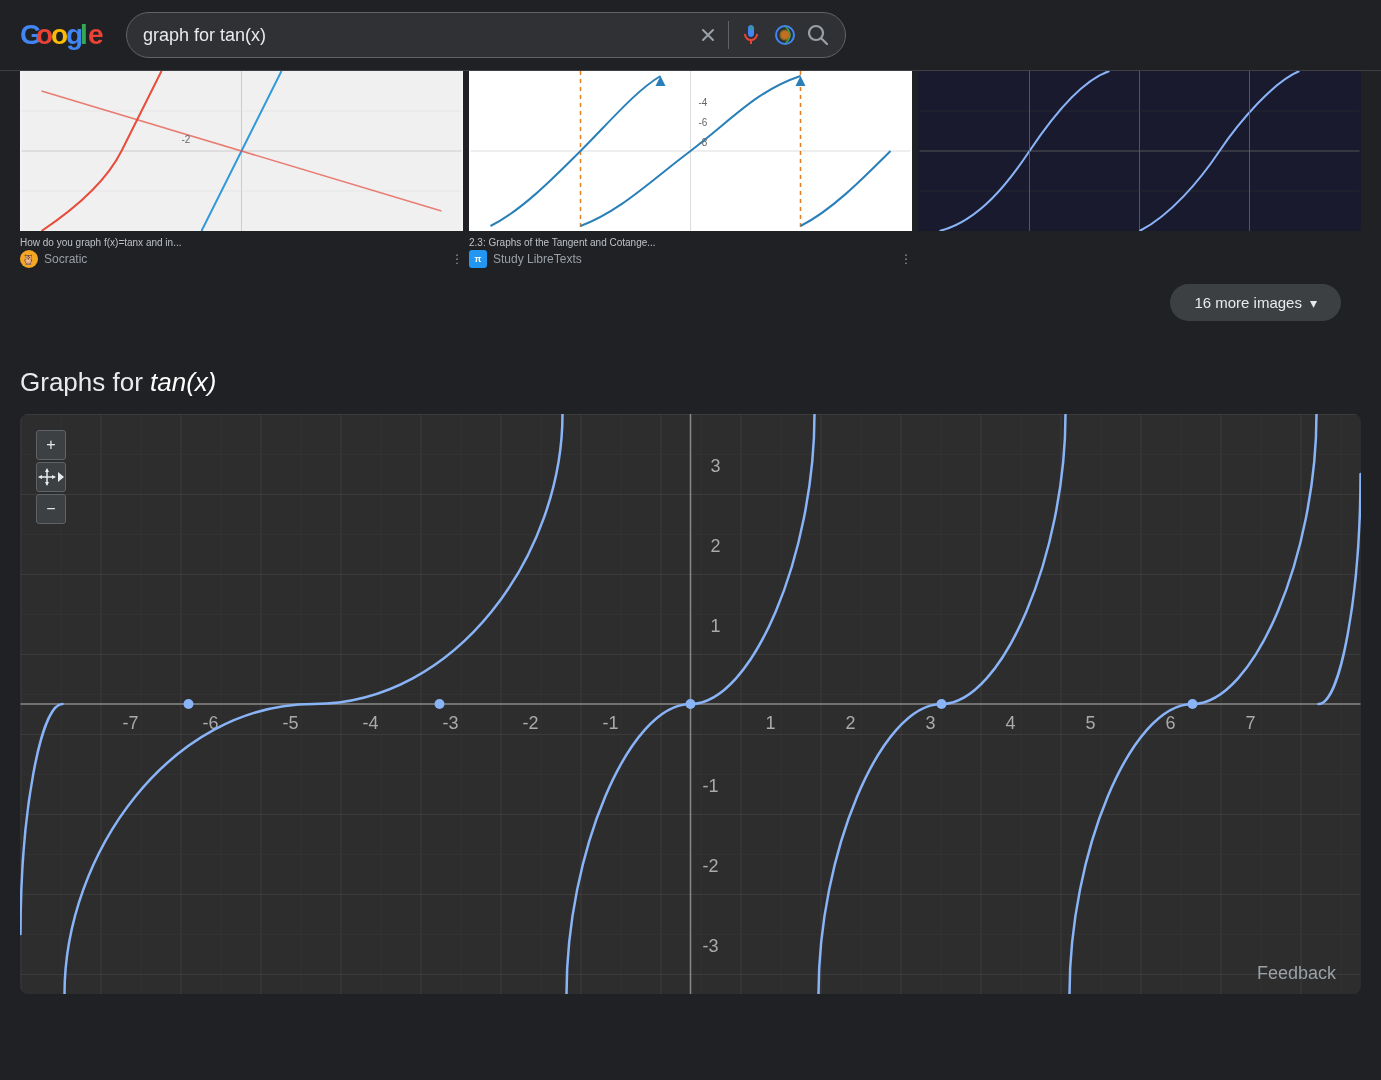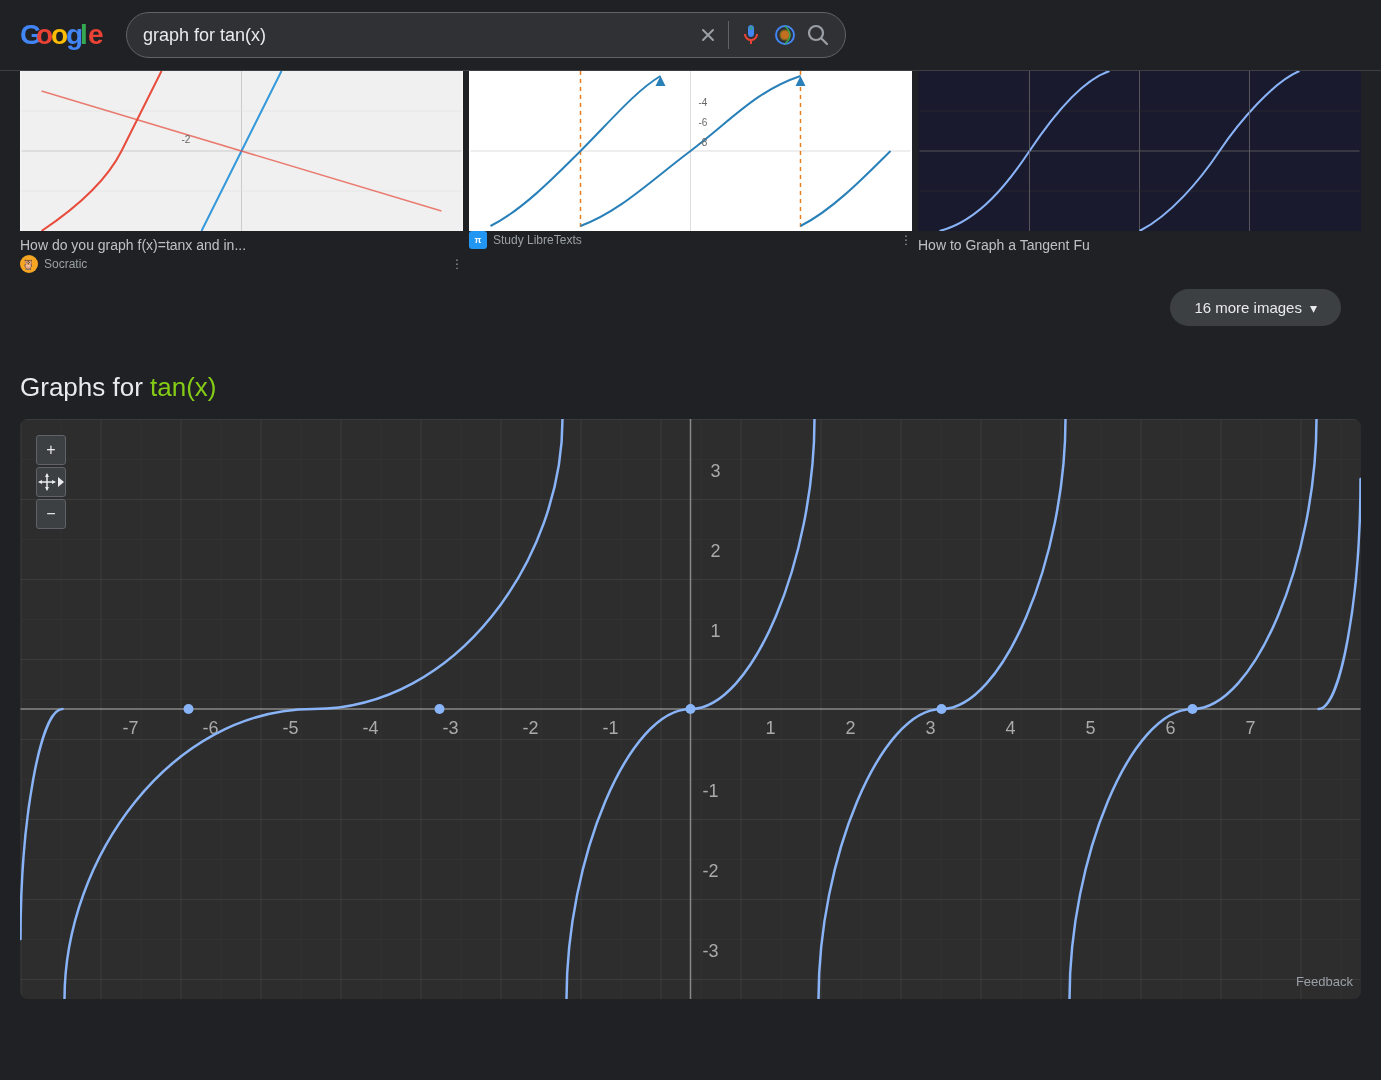--- a/index.html
+++ b/index.html
@@ -87,21 +87,21 @@
       position: relative;
       overflow: hidden;
     }
     .thumb-graph-3 {
       background: #1a1a2e;
       position: relative;
       overflow: hidden;
     }
     .thumb-label {
       padding: 6px 0 2px 0;
-      font-size: 14px;
+      font-size: 10px;
       color: #bdc1c6;
       white-space: nowrap;
       overflow: hidden;
       text-overflow: ellipsis;
     }
     .thumb-source {
       display: flex;
       align-items: center;
       gap: 6px;
       font-size: 12px;
@@ -149,21 +149,22 @@
       clear: both;
     }
     .graph-title {
       font-size: 26px;
       font-weight: 400;
       color: #e8eaed;
       margin-bottom: 16px;
       padding-top: 10px;
     }
     .graph-title .tan-part {
-      color: #84cc16;
+      color: #ffffff;
+      font-style: italic;
     }
     .graph-container {
       position: relative;
       background: #2d2d2d;
       border-radius: 8px;
       overflow: hidden;
       height: 580px;
       width: 100%;
     }
     .graph-controls {
@@ -184,22 +185,22 @@
       font-size: 16px;
       cursor: pointer;
       display: flex;
       align-items: center;
       justify-content: center;
       border-radius: 3px;
     }
     .feedback-label {
       position: absolute;
       bottom: 10px;
-      right: 8px;
-      font-size: 13px;
+      right: 25px;
+      font-size: 18px;
       color: #9aa0a6;
       margin-top: 16px;
     }
 
     
     .graph-svg {
       width: 100%;
       height: 100%;
     }
 
@@ -320,20 +321,21 @@
         <path d="M 330 155 C 360 140 390 110 420 80" stroke="#2980b9" stroke-width="2" fill="none"></path>
 
         <polygon points="190,5 185,15 195,15" fill="#2980b9"></polygon>
         <polygon points="330,5 325,15 335,15" fill="#2980b9"></polygon>
 
         <text x="228" y="35" font-size="10" fill="#666">-4</text>
         <text x="228" y="55" font-size="10" fill="#666">-6</text>
         <text x="228" y="75" font-size="10" fill="#666">-8</text>
       </svg>
     </div>
+    <div class="thumb-label">2.3: Graphs of the Tangent and Cotange...</div>
     <div class="thumb-source">
       <div class="thumb-source-left">
         <div class="source-icon libretexts-icon" style="background:#2196F3;color:white;border-radius:3px;font-size:9px;padding:1px 2px;">π</div>
         <span>Study LibreTexts</span>
       </div>
       <span style="cursor:pointer; color:#9aa0a6;">⋮</span>
     </div>
   </div>
 
   <div class="thumb-separator"></div>
@@ -348,21 +350,20 @@
         <line x1="0" y1="40" x2="440" y2="40" stroke="#333" stroke-width="0.5"></line>
         <line x1="0" y1="120" x2="440" y2="120" stroke="#333" stroke-width="0.5"></line>
 
         <path d="M 20 160 C 60 150 90 110 110 80 C 130 50 160 10 190 0" stroke="#8ab4f8" stroke-width="2" fill="none"></path>
         <path d="M 220 160 C 250 145 280 110 300 80 C 320 50 355 10 380 0" stroke="#8ab4f8" stroke-width="2" fill="none"></path>
 
         <line x1="110" y1="0" x2="110" y2="160" stroke="#666" stroke-width="0.8"></line>
         <line x1="330" y1="0" x2="330" y2="160" stroke="#666" stroke-width="0.8"></line>
       </svg>
     </div>
-    <div class="thumb-label">How to Graph a Tangent Fu</div>
   </div>
 </div>
 
 <div style="display:flex; justify-content:flex-end; padding: 0 20px 16px 36px;">
   <button class="more-btn">
     <span>16 more images</span>
     <span style="font-size:14px;">▾</span>
   </button>
 </div>
 

